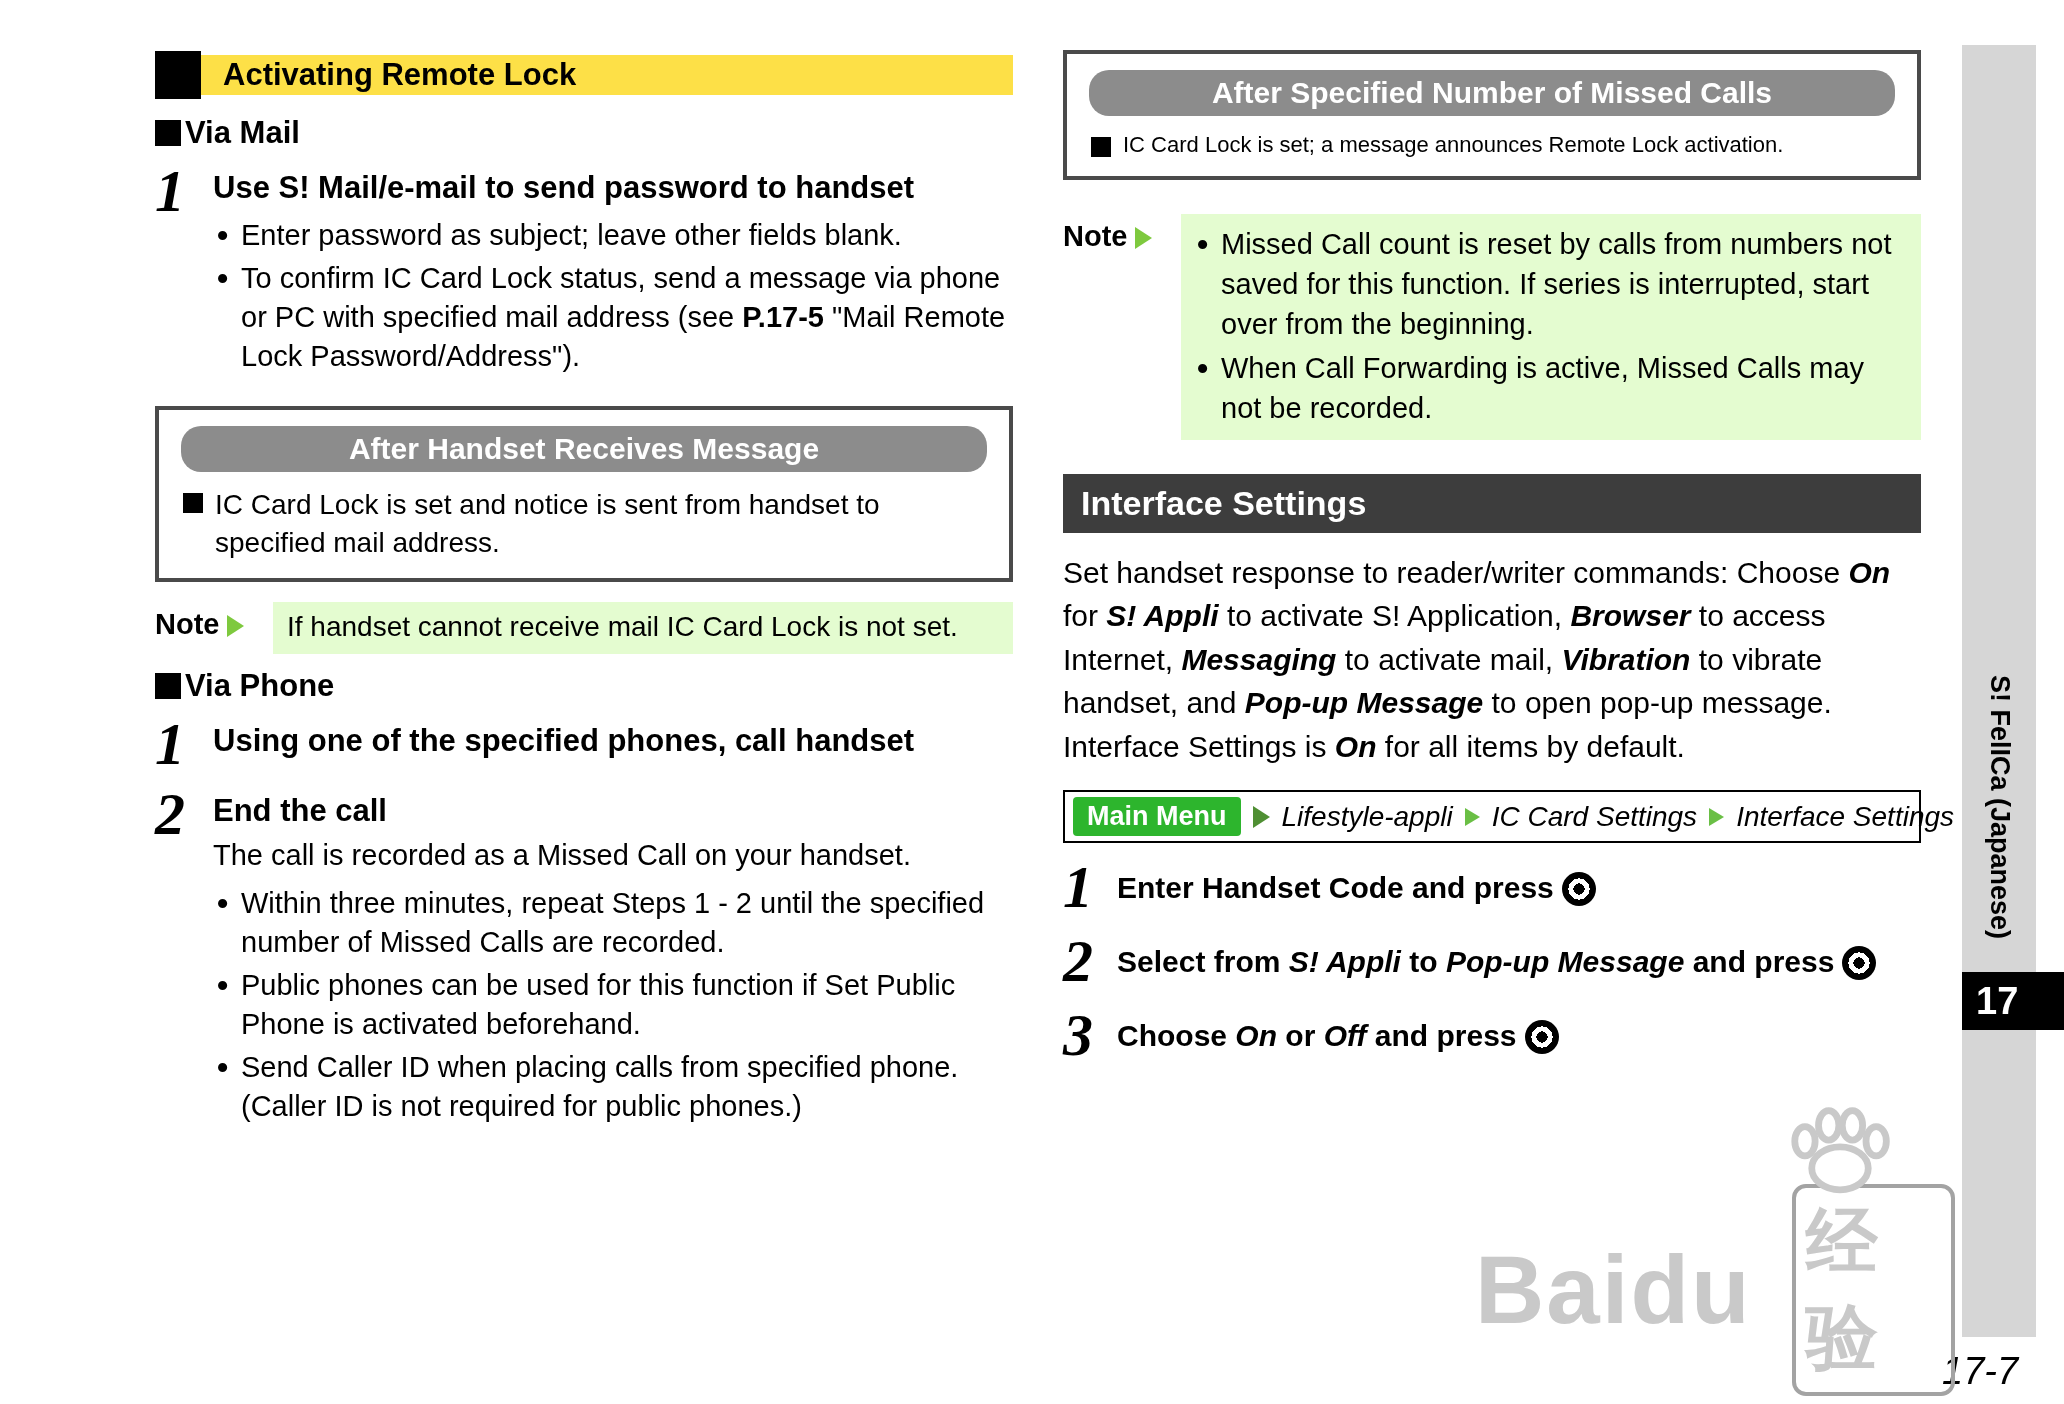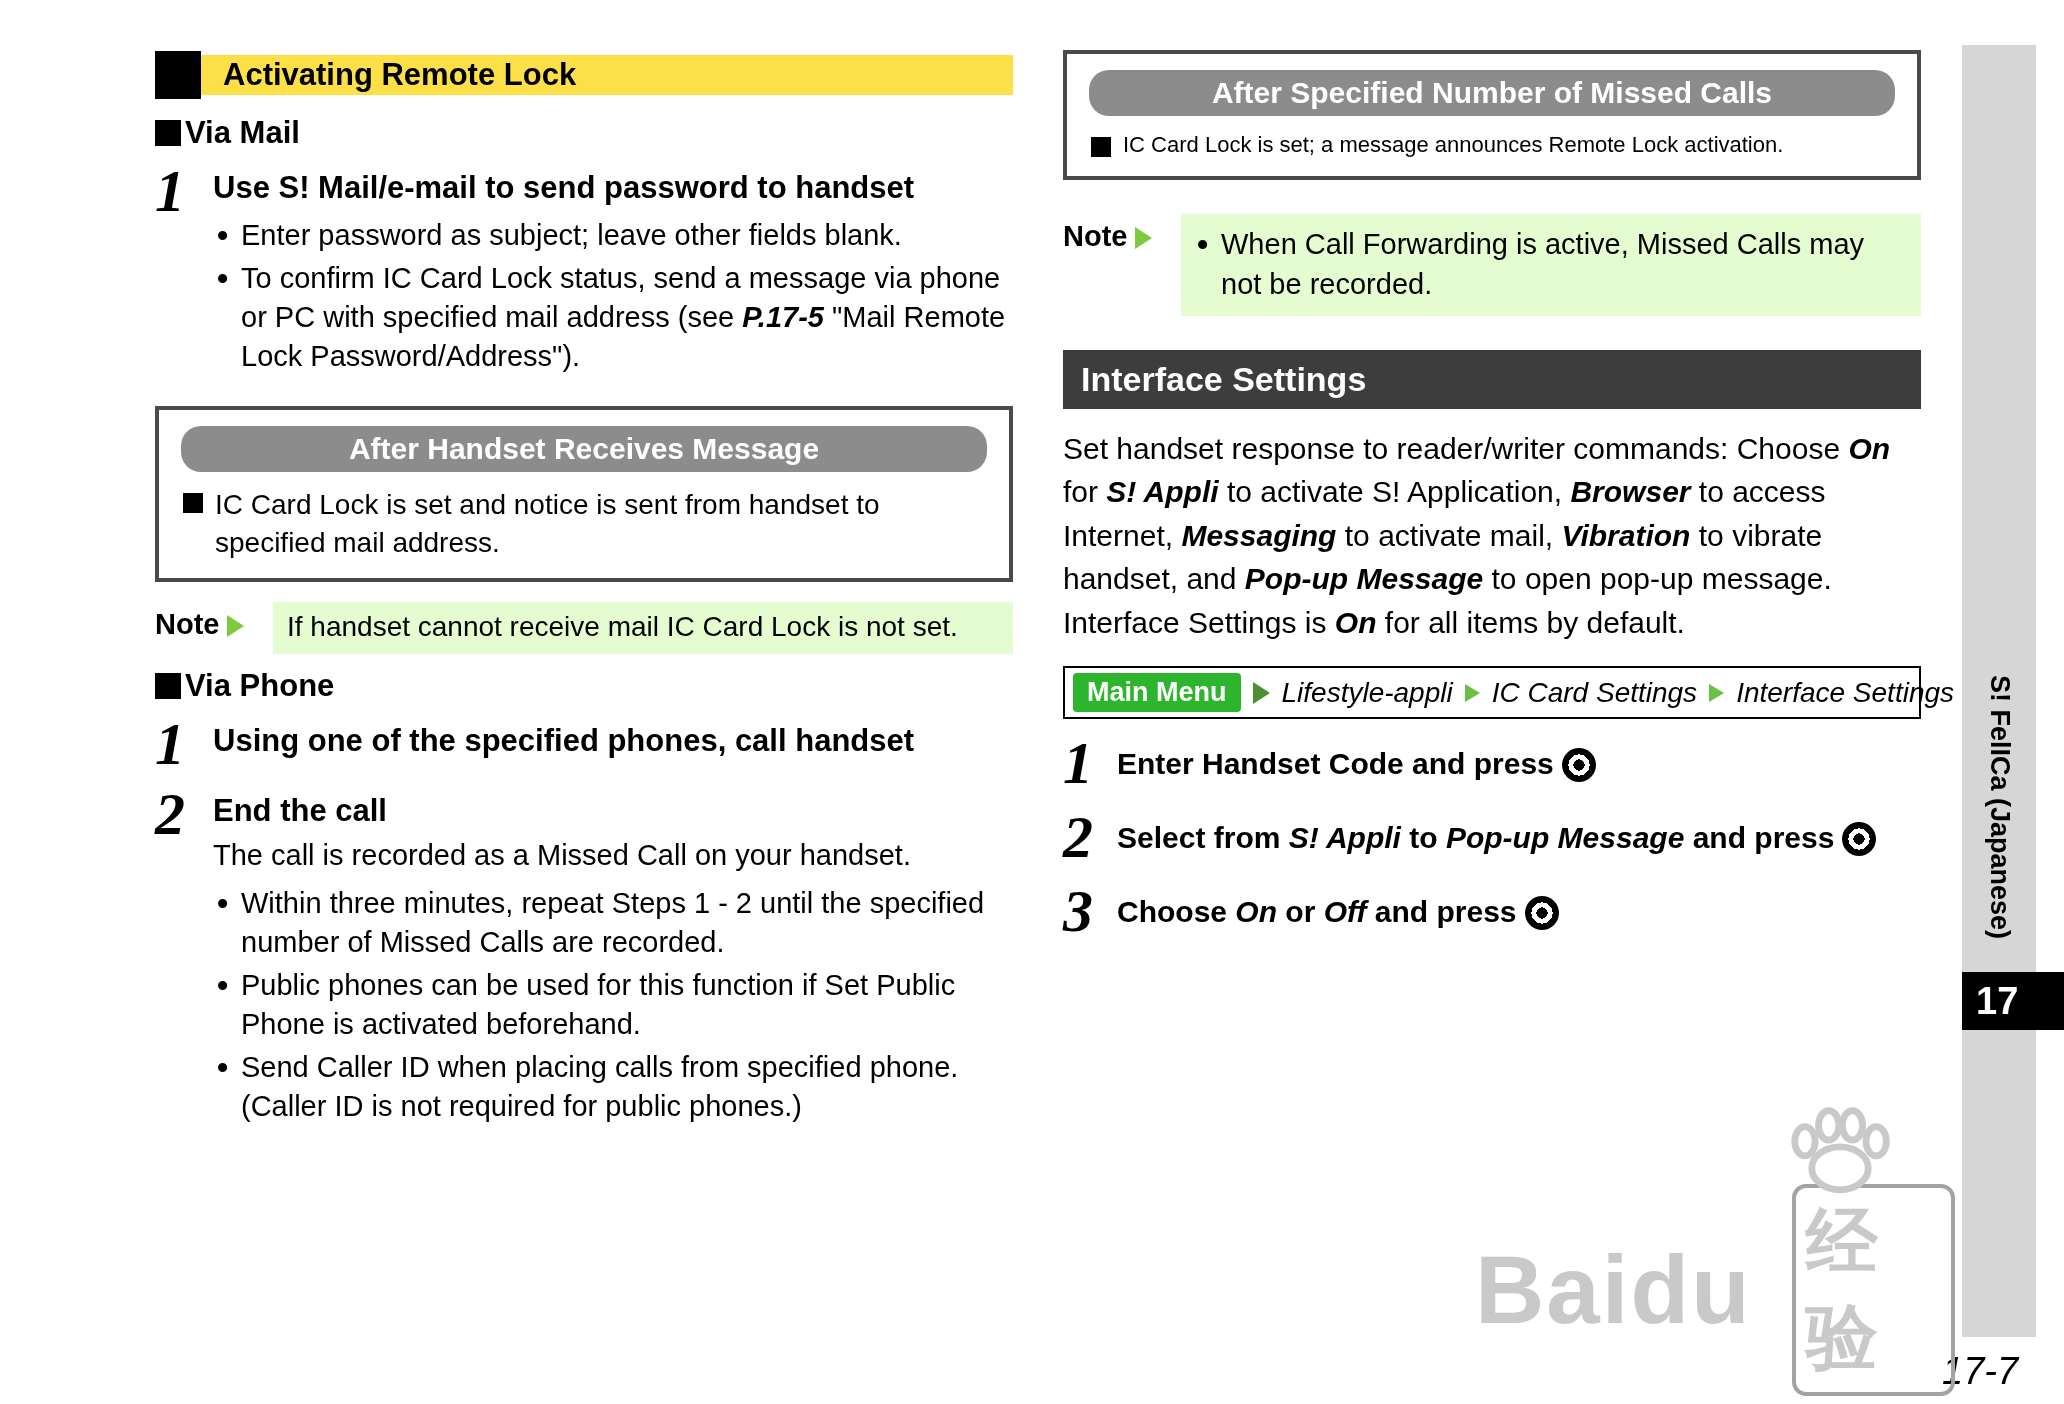--- a/index.html
+++ b/index.html
@@ -25,21 +25,21 @@
   .step-num { font-family:"Liberation Serif", serif; font-style:italic; font-weight:bold;
               font-size:60px; line-height:1.0; width:58px; flex:none; }
   .step-body { flex:1; padding-top:8px; }
   .step-title { font-weight:bold; font-size:31px; line-height:1.25; }
   .step-plain { font-size:29px; line-height:1.35; margin-top:6px; }
 
   ul.bullets { list-style:none; margin:8px 0 0 0; padding:0; }
   ul.bullets li { position:relative; padding-left:28px; font-size:29px; line-height:1.35; margin:4px 0; }
   ul.bullets li::before { content:"•"; position:absolute; left:4px; top:-2px; font-size:32px; font-weight:bold; }
 
-  .b  { font-weight:bold;font-style:italic; }
+  .b  { font-weight:bold; }
   .bi { font-weight:bold; font-style:italic; }
 
   
   .framed { border:4px solid #4a4a4a; margin:26px 0 18px 0; padding-bottom:16px; background:#fff; }
   .framed-titlebar { background:#8c8c8c; color:#fff; font-weight:bold; font-size:30px;
                      text-align:center; margin:16px 22px 14px 22px; padding:6px 0;border-radius:20px; }
   .framed-body { display:flex; padding:0 24px; font-size:28px; line-height:1.35; }
   .framed-body::before { content:""; width:20px; height:20px; background:#000; flex:none; margin:7px 12px 0 0; }
 
   
@@ -169,20 +169,21 @@
         </div>
     </div>
 
     <div class="note-row" style="margin-top:34px;">
       <div class="note-label-wrap">
         <span class="note-label">Note</span>
         <span class="tri"></span>
       </div>
       <div class="note-green">
         <ul>
+          <li>Missed Call count is reset by calls from numbers not saved for this function. If series is interrupted, start over from the beginning.</li>
           <li>When Call Forwarding is active, Missed Calls may not be recorded.</li>
         </ul>
       </div>
     </div>
 
     <div class="section-dark">Interface Settings</div>
 
     <div class="para"><span>Set handset response to reader/writer commands: Choose </span><span class="bi">On</span><span> for </span><span class="bi">S! Appli</span><span> to activate S! Application, </span><span class="bi">Browser</span><span> to access Internet, </span><span class="bi">Messaging</span><span> to activate mail, </span><span class="bi">Vibration</span><span> to vibrate handset, and </span><span class="bi">Pop-up Message</span><span> to open pop-up message. Interface Settings is </span><span class="bi">On</span><span> for all items by default.</span></div>
 
     <div class="menubar">

